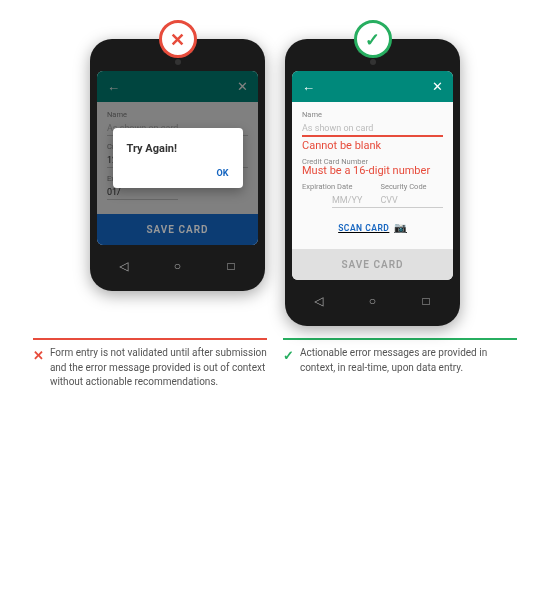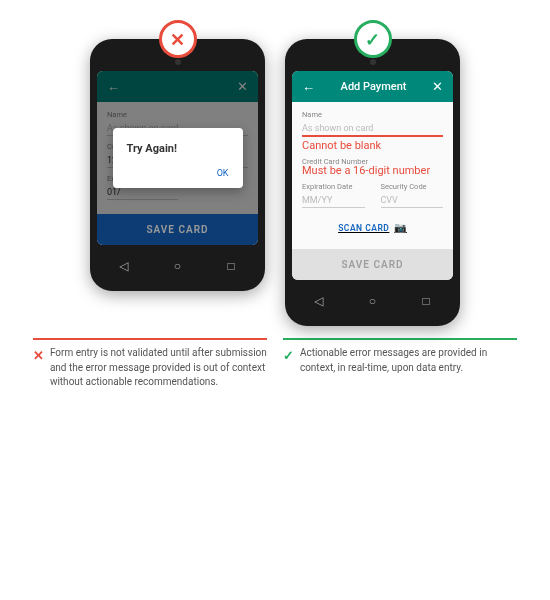--- a/index.html
+++ b/index.html
@@ -224,21 +224,21 @@
     }
     .dialog-body ul li {
       margin-bottom: 2px;
     }
     .dialog-ok {
       text-align: right;
     }
     .dialog-ok-btn {
       font-size: 9px;
       color: #1565c0;
-      font-weight: 400;
+      font-weight: 700;
       cursor: pointer;
     }
 
     
     .dimmed-form {
       filter: brightness(0.85);
     }
 
     
     .bottom-section {
@@ -341,36 +341,35 @@
     <div class="badge good">
       <span>✓</span>
     </div>
     <div class="phone">
       <div class="phone-speaker"></div>
       <div class="phone-camera"></div>
       <div class="phone-screen">
 
         <div class="app-header">
           <span class="app-header-icon">←</span>
-          <span class="app-header-title">Add Payment</span>
           <span class="app-header-icon">✕</span>
         </div>
 
         <div class="form-area">
           <div class="form-label">Name</div>
           <div class="form-input error-input" style="color:#bbb;">As shown on card</div>
           <div class="error-text">Cannot be blank</div>
 
           <div class="form-label">Credit Card Number</div>
           <div class="error-text">Must be a 16-digit number</div>
 
           <div class="form-row">
             <div class="form-col">
               <div class="form-label">Expiration Date</div>
-              <div class="form-input" style="color:#bbb;">MM/YY</div>
+              <div class="form-input" style="color:#bbb;margin-left:30px;">MM/YY</div>
             </div>
             <div class="form-col">
               <div class="form-label">Security Code</div>
               <div class="form-input" style="color:#bbb;">CVV</div>
             </div>
           </div>
 
           <div class="scan-card-row">
             <span class="scan-card-text">SCAN CARD</span>
             <span class="scan-icon">📷</span>

